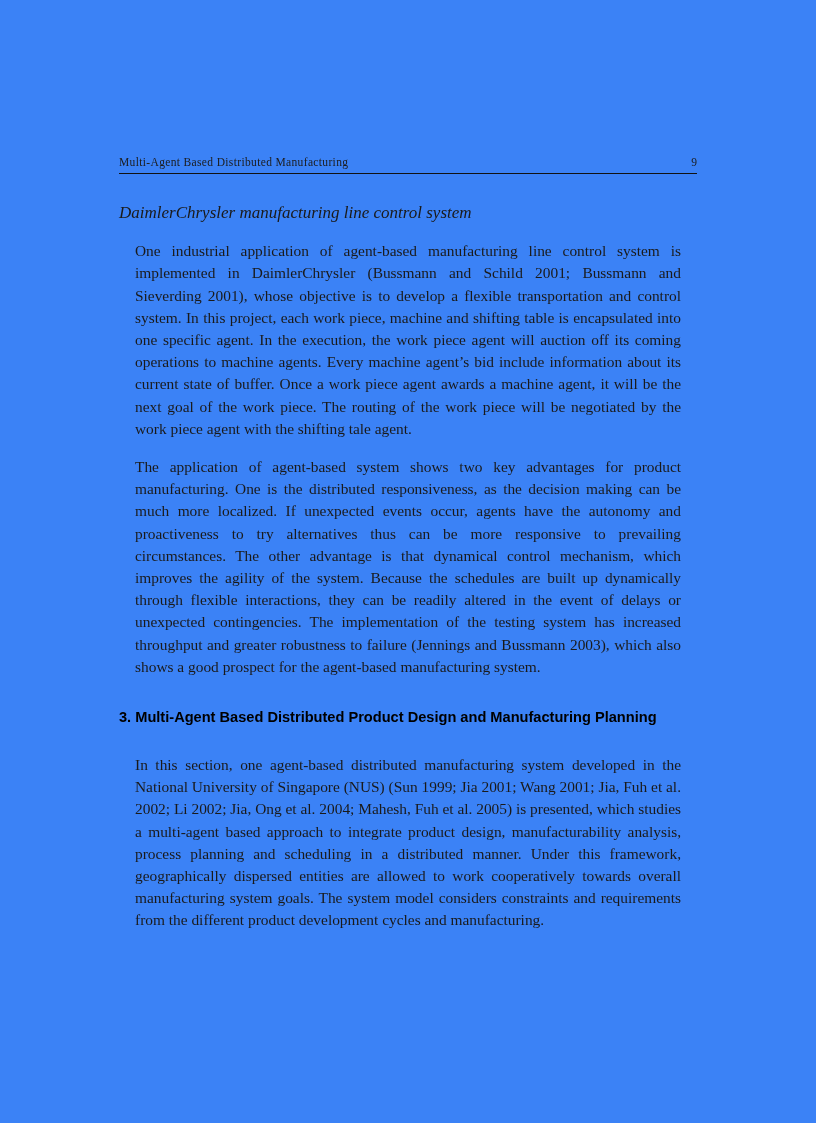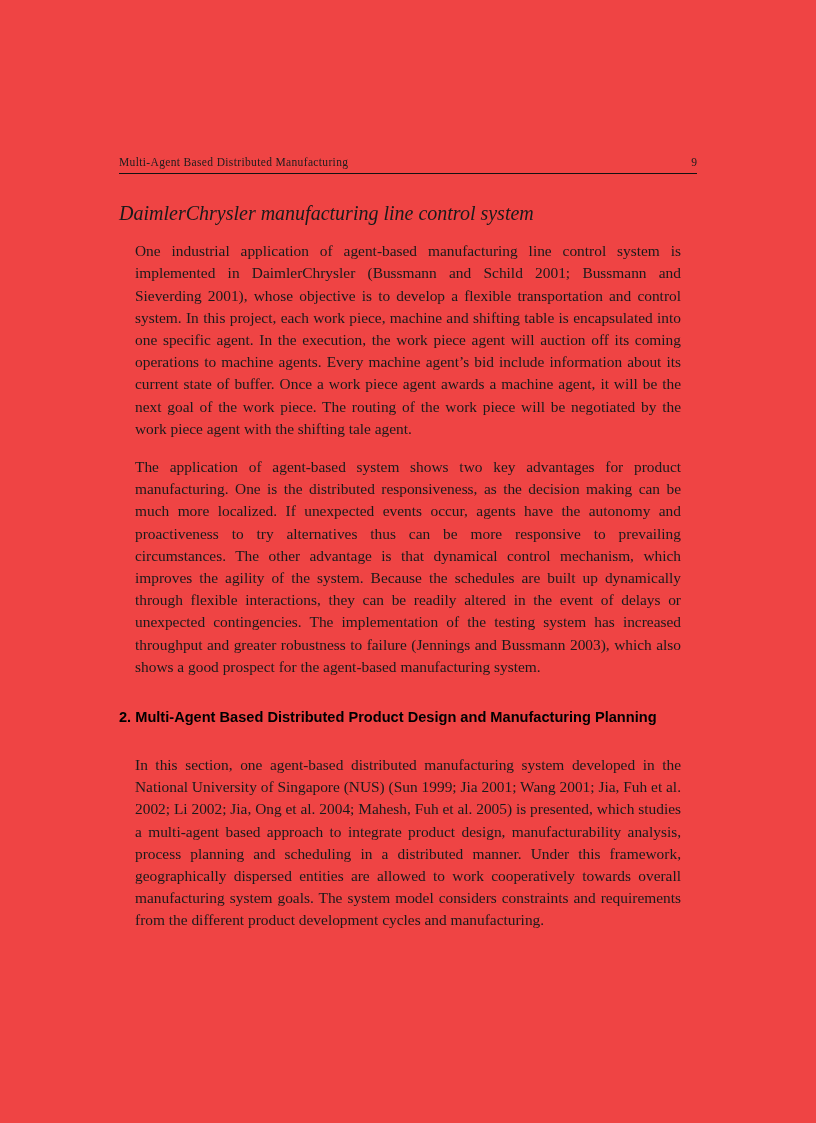--- a/index.html
+++ b/index.html
@@ -16,21 +16,21 @@
     color: #1a1a1a;
     overflow: hidden;
   }
 
   .page {
     position: absolute;
     left: 0;
     top: 0;
     width: 816px;
     height: 1123px;
-    background: #ef4444;
+    background: #3b82f6;
   }
 
   .content {
     position: absolute;
     left: 119px;
     top: 155px;
     width: 578px;
   }
 
   
@@ -56,21 +56,21 @@
 
   .head-rule {
     border-bottom: 1.6px solid #121212;
     width: 100%;
     margin-bottom: 28px;
   }
 
   
   .subhead {
     font-style: italic;
-    font-size: 20px;
+    font-size: 17px;
     line-height: 22.2px;
     text-align: left;
     color: #1a1a1a;
   }
 
   p.body {
     margin: 16px;
     font-size: 15.4px;
     line-height: 22.2px;
     text-align: justify;
@@ -103,18 +103,18 @@
       <span class="running-head-page">9</span>
     </div>
     <div class="head-rule"></div>
 
     <div class="subhead">DaimlerChrysler manufacturing line control system</div>
 
     <p class="body">One industrial application of agent-based manufacturing line control system is implemented in DaimlerChrysler (Bussmann and Schild 2001; Bussmann and Sieverding 2001), whose objective is to develop a flexible transportation and control system. In this project, each work piece, machine and shifting table is encapsulated into one specific agent. In the execution, the work piece agent will auction off its coming operations to machine agents. Every machine agent’s bid include information about its current state of buffer. Once a work piece agent awards a machine agent, it will be the next goal of the work piece. The routing of the work piece will be negotiated by the work piece agent with the shifting tale agent.</p>
 
     <p class="body">The application of agent-based system shows two key advantages for product manufacturing. One is the distributed responsiveness, as the decision making can be much more localized. If unexpected events occur, agents have the autonomy and proactiveness to try alternatives thus can be more responsive to prevailing circumstances. The other advantage is that dynamical control mechanism, which improves the agility of the system. Because the schedules are built up dynamically through flexible interactions, they can be readily altered in the event of delays or unexpected contingencies. The implementation of the testing system has increased throughput and greater robustness to failure (Jennings and Bussmann 2003), which also shows a good prospect for the agent-based manufacturing system.</p>
 
-    <div class="section-heading">2. Multi-Agent Based Distributed Product Design and Manufacturing Planning</div>
+    <div class="section-heading">3. Multi-Agent Based Distributed Product Design and Manufacturing Planning</div>
 
     <p class="body">In this section, one agent-based distributed manufacturing system developed in the National University of Singapore (NUS) (Sun 1999; Jia 2001; Wang 2001; Jia, Fuh et al. 2002; Li 2002; Jia, Ong et al. 2004; Mahesh, Fuh et al. 2005) is presented, which studies a multi-agent based approach to integrate product design, manufacturability analysis, process planning and scheduling in a distributed manner. Under this framework, geographically dispersed entities are allowed to work cooperatively towards overall manufacturing system goals. The system model considers constraints and requirements from the different product development cycles and manufacturing.</p>
 
   </div>
 </div>
 
 </body></html>

